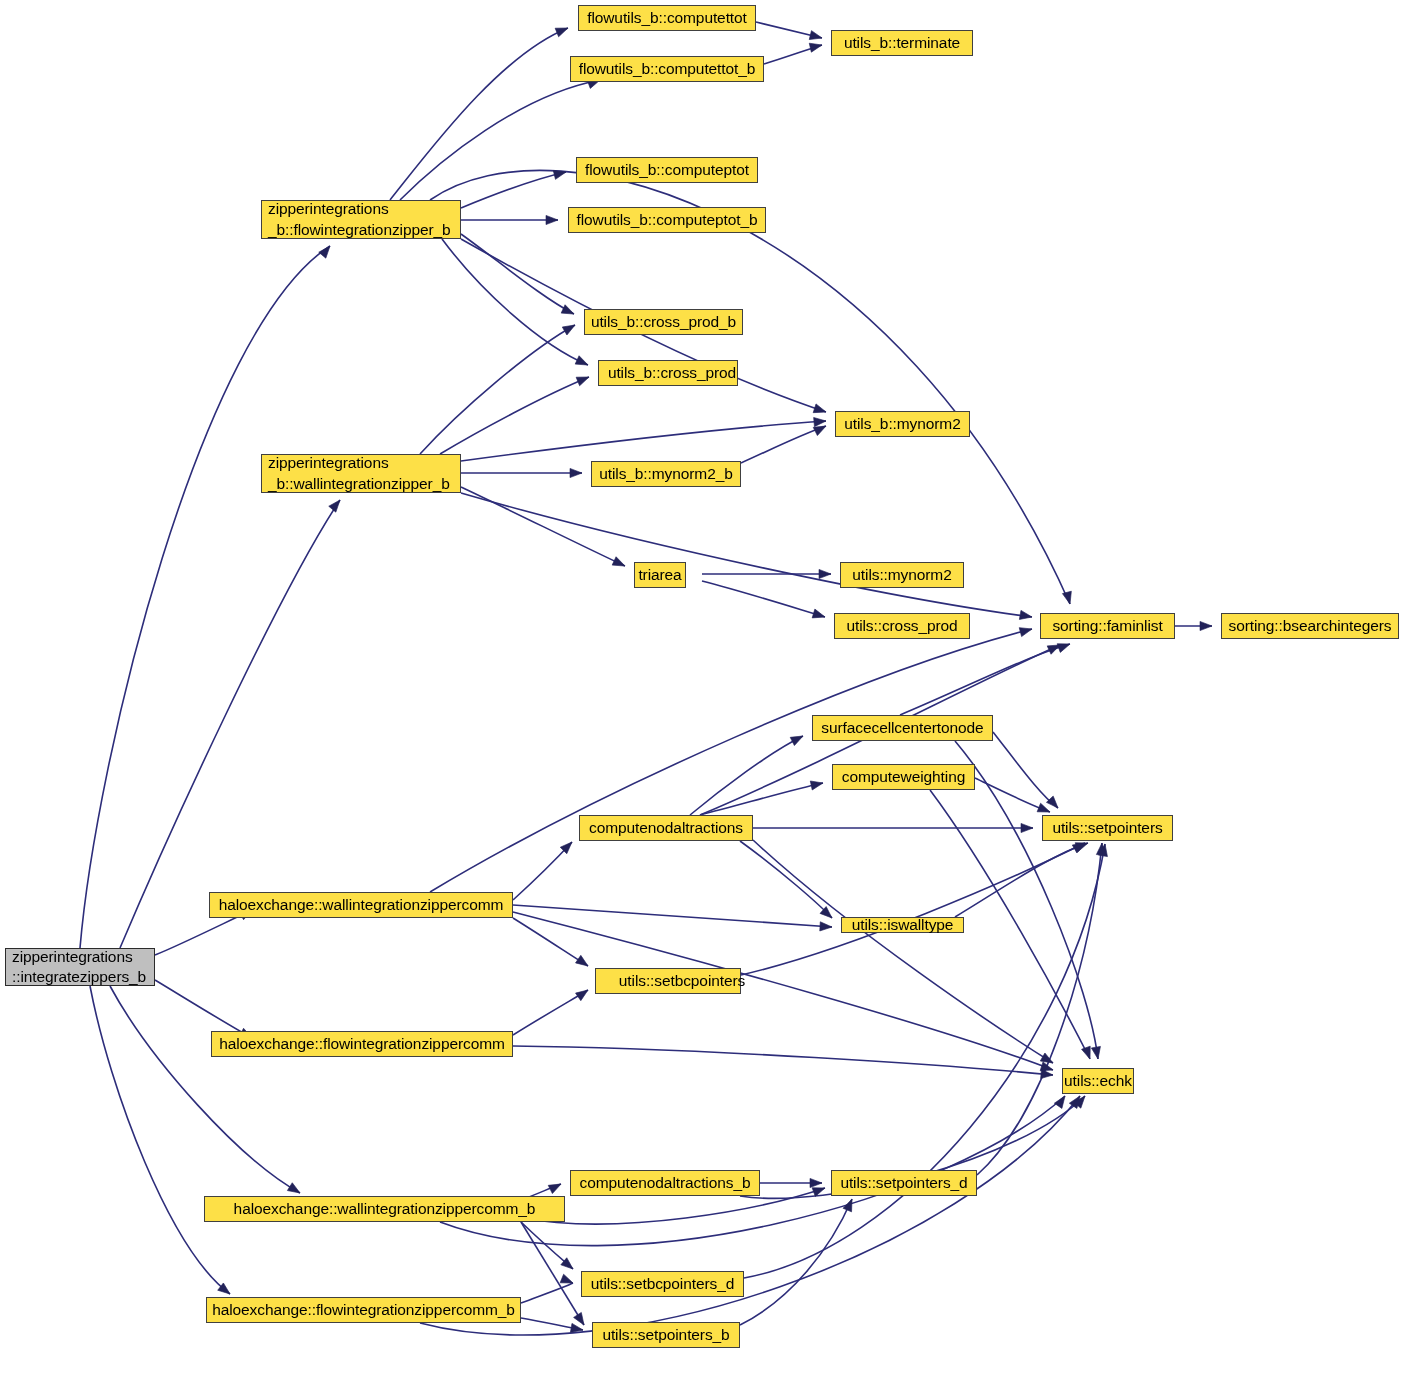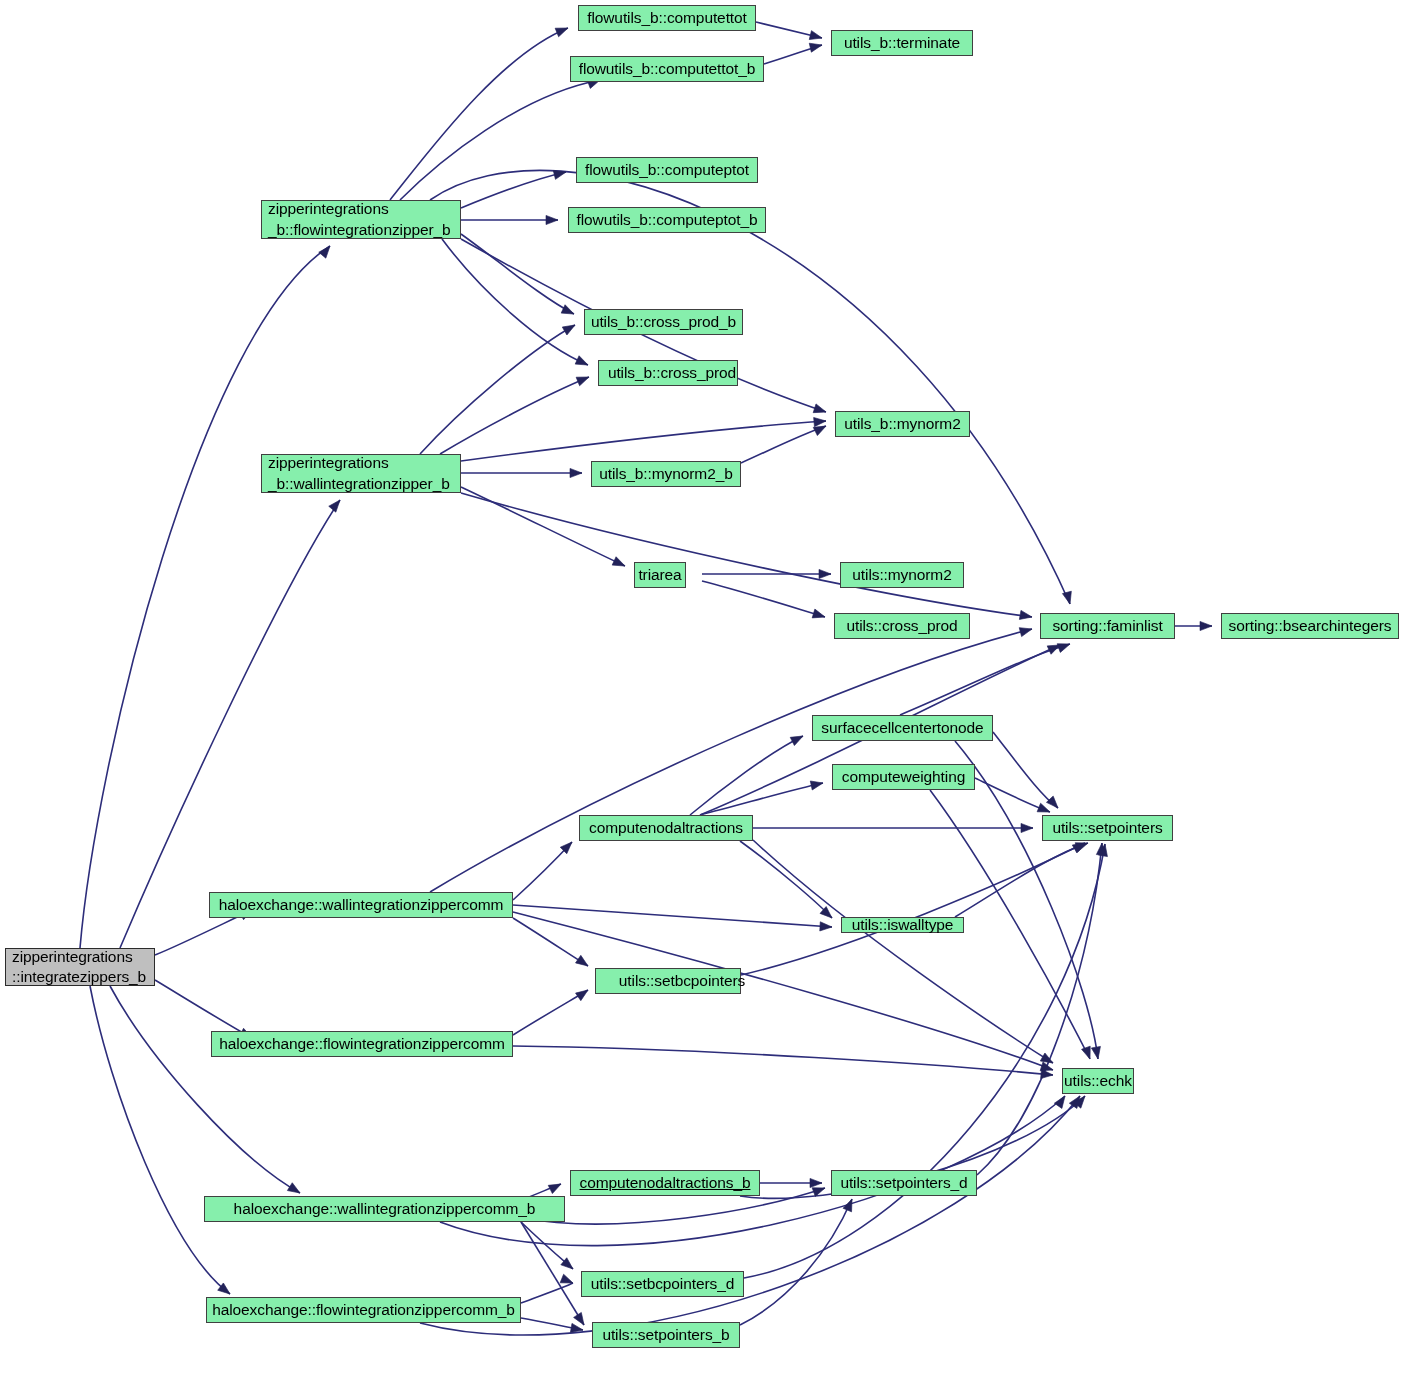--- a/index.html
+++ b/index.html
@@ -31,21 +31,21 @@
   }
   .arrow-head {
     fill: #222259;
     stroke: #222259;
     stroke-width: 0.6;
   }
   .node {
     position: absolute;
     box-sizing: border-box;
     border: 1px solid #404040;
-    background: #86efac;
+    background: #fde047;
     color: #000000;
     font-size: 15.5px;
     line-height: 1.18;
     display: flex;
     align-items: center;
     justify-content: center;
     text-align: center;
     white-space: pre;
     letter-spacing: -0.1px;
   }
@@ -211,20 +211,20 @@
       <div class="node" style="left: 1221px; top: 613px; width: 178px; height: 26px;">sorting::bsearchintegers</div>
       <div class="node" style="left: 812px; top: 715px; width: 181px; height: 26px;">surfacecellcentertonode</div>
       <div class="node" style="left: 832px; top: 764px; width: 143px; height: 26px;">computeweighting</div>
       <div class="node" style="left: 579px; top: 815px; width: 174px; height: 26px;">computenodaltractions</div>
       <div class="node" style="left: 1042px; top: 815px; width: 131px; height: 26px;">utils::setpointers</div>
       <div class="node" style="left: 209px; top: 892px; width: 304px; height: 26px;">haloexchange::wallintegrationzippercomm</div>
       <div class="node" style="left: 841px; top: 917px; width: 123px; height: 16px;">utils::iswalltype</div>
       <div class="node" style="left: 595px; top: 968px; width: 146px; height: 26px; padding-left: 28px;">utils::setbcpointers</div>
       <div class="node" style="left: 211px; top: 1031px; width: 302px; height: 26px;">haloexchange::flowintegrationzippercomm</div>
       <div class="node" style="left: 1062px; top: 1068px; width: 72px; height: 26px;">utils::echk</div>
-      <div class="node" style="left: 570px; top: 1170px; width: 190px; height: 26px; text-decoration: underline;">computenodaltractions_b</div>
+      <div class="node" style="left: 570px; top: 1170px; width: 190px; height: 26px;">computenodaltractions_b</div>
       <div class="node" style="left: 831px; top: 1170px; width: 146px; height: 26px;">utils::setpointers_d</div>
       <div class="node" style="left: 204px; top: 1196px; width: 361px; height: 26px;">haloexchange::wallintegrationzippercomm_b</div>
       <div class="node" style="left: 581px; top: 1271px; width: 163px; height: 26px;">utils::setbcpointers_d</div>
       <div class="node" style="left: 206px; top: 1297px; width: 315px; height: 26px;">haloexchange::flowintegrationzippercomm_b</div>
       <div class="node" style="left: 592px; top: 1322px; width: 148px; height: 26px;">utils::setpointers_b</div>
     </div>
 </div>
 
 </body></html>

